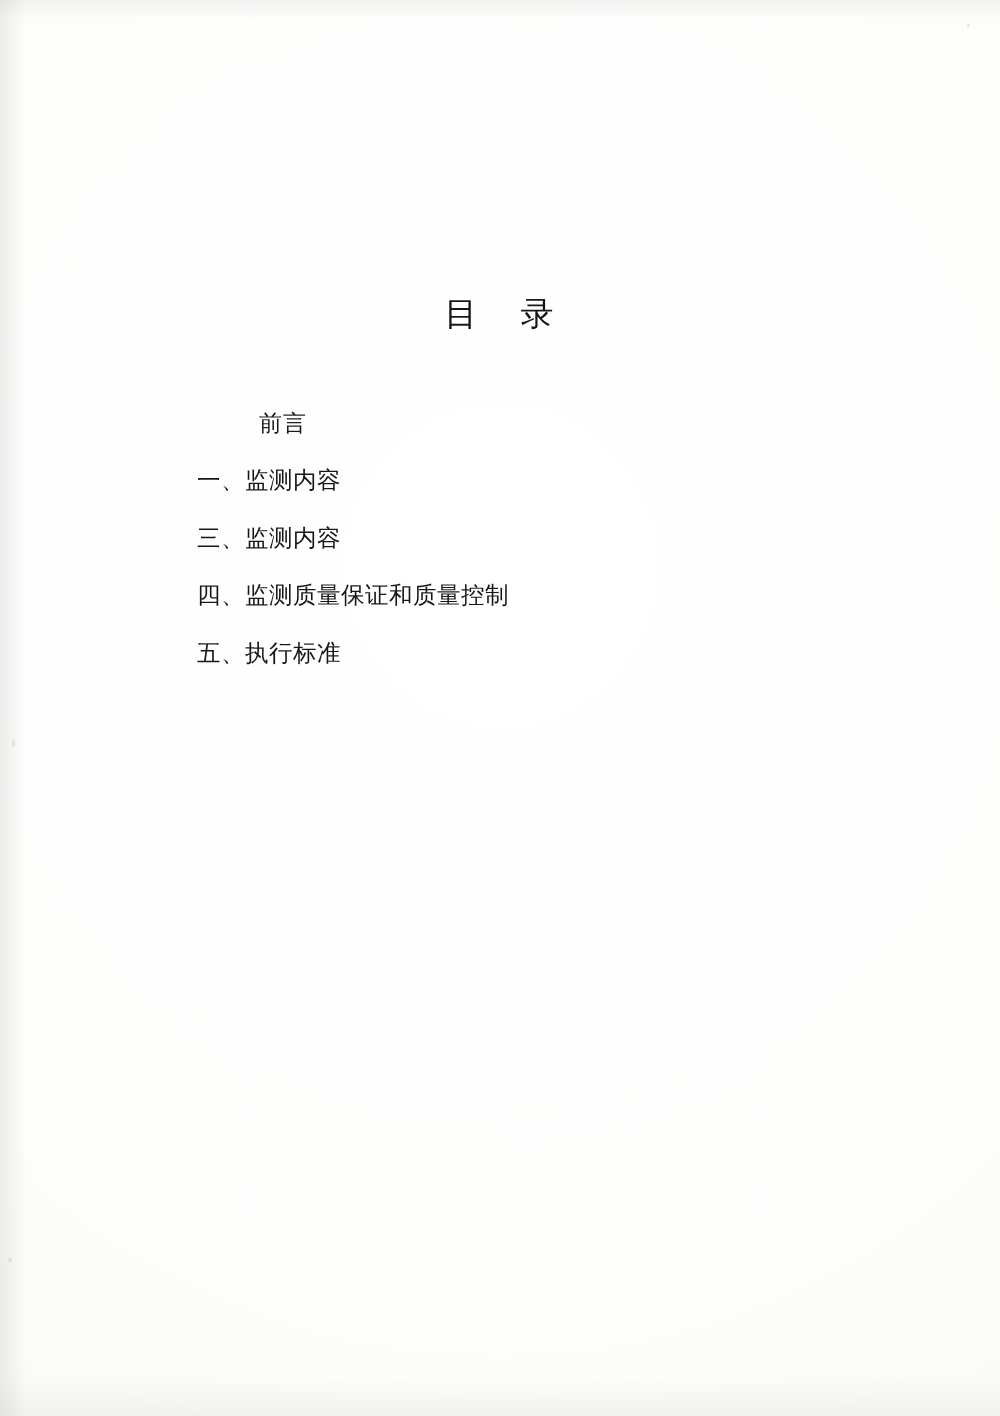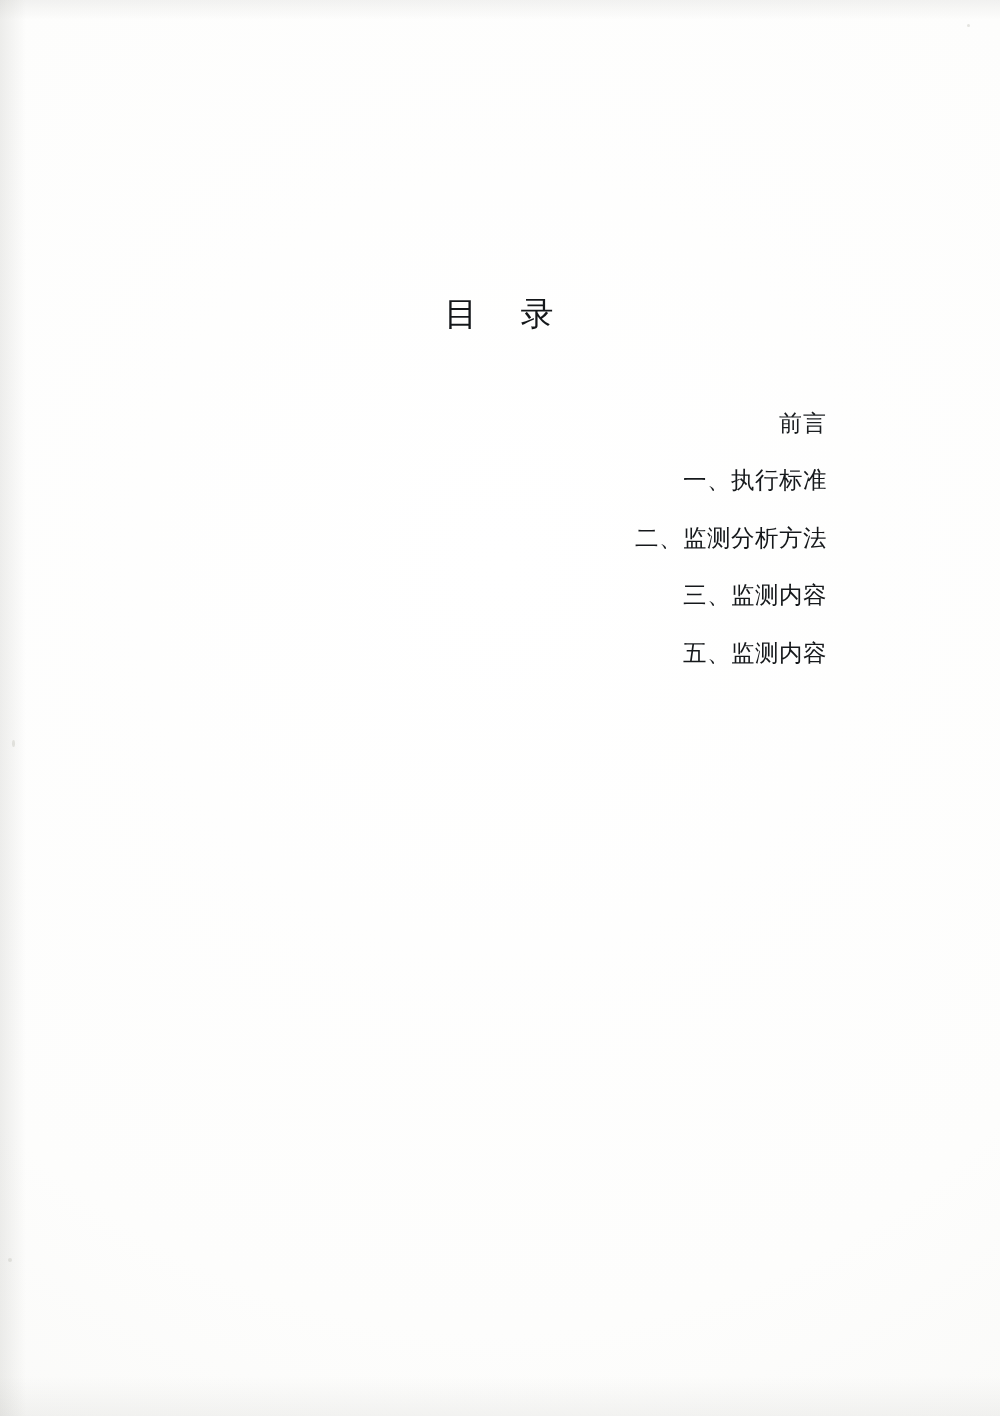--- a/index.html
+++ b/index.html
@@ -63,23 +63,22 @@
     font-size: 33px;
     letter-spacing: 2px;
     color: #14171a;
     font-weight: 400;
     white-space: pre;
   }
 
   .toc {
     position: absolute;
     top: 408px;
-    left: 167px;
+    left: 197px;
     width: 660px;
-    text-align: right;
   }
 
   .toc-preface {
     font-size: 23px;
     color: #1b1e21;
     margin-left: 62px;
     margin-bottom: 30px;
     letter-spacing: 1px;
   }
 
@@ -103,25 +102,25 @@
   <div class="scan-speck" style="left:12px; top:740px; width:3px; height:7px;"></div>
   <div class="scan-speck" style="left:8px; top:1258px; width:4px; height:4px;"></div>
   <div class="scan-speck" style="left:967px; top:24px; width:3px; height:3px;"></div>
 
   <div class="doc-title">目    录</div>
 
   <div class="toc">
 
     <div class="toc-preface">前言</div>
 
-    <div class="toc-item">一、执行标准</div>
+    <div class="toc-item">一、监测内容</div>
 
-    <div class="toc-item">二、监测分析方法</div>
 
     <div class="toc-item">三、监测内容</div>
 
+    <div class="toc-item">四、监测质量保证和质量控制</div>
 
-    <div class="toc-item">五、监测内容</div>
+    <div class="toc-item">五、执行标准</div>
 
 
   </div>
 
 </div>
 
 </body></html>

